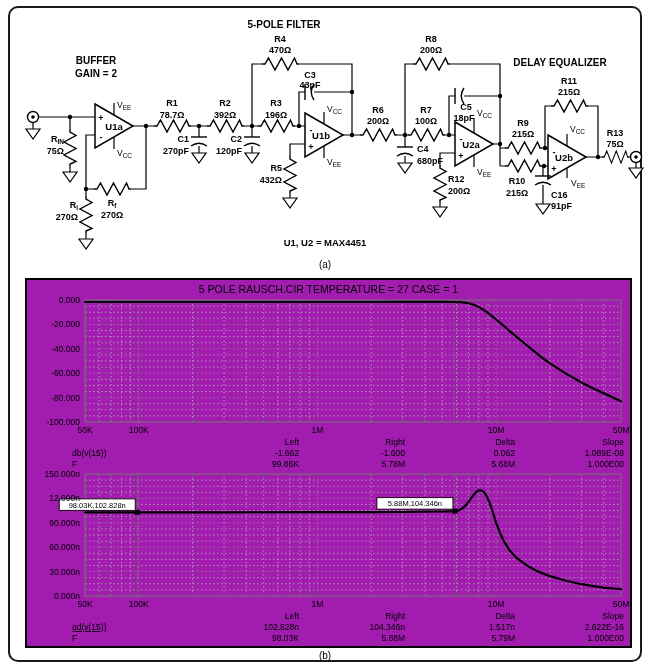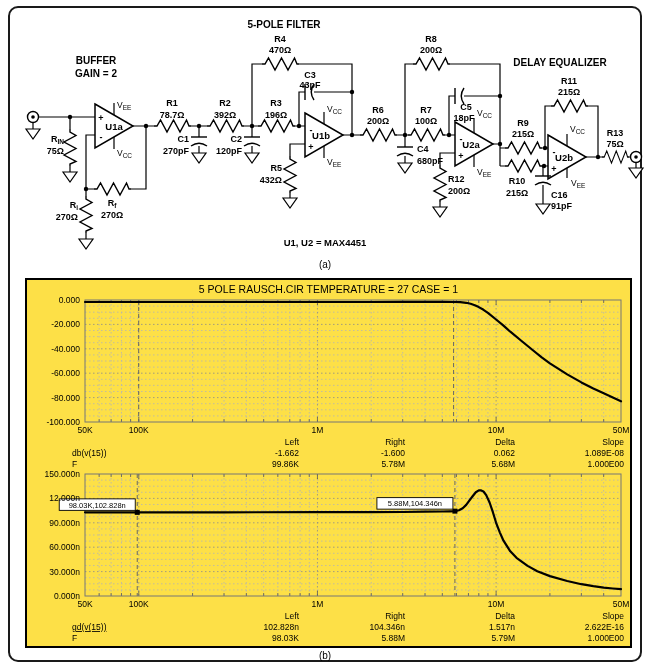--- a/index.html
+++ b/index.html
@@ -8,21 +8,21 @@
   #schem{position:absolute;left:0;top:6px;}
   svg text{fill:#000;}
   .s-lbl{font:bold 9px "Liberation Sans",sans-serif;}
   .s-big{font:bold 10px "Liberation Sans",sans-serif;}
   .s-pwr{font:8.5px "Liberation Sans",sans-serif;}
   .s-sub{font-size:6.5px;}
   .s-op{font:bold 9.5px "Liberation Sans",sans-serif;}
   .s-pm{font:bold 9px "Liberation Sans",sans-serif;}
   .s-note{font:bold 9.5px "Liberation Sans",sans-serif;}
   .s-cap{font:10px "Liberation Sans",sans-serif;}
-  #plotbox{position:absolute;left:25px;top:278px;width:607px;height:370px;border:2px solid #000;box-sizing:border-box;overflow:hidden;background:#fde047;}
+  #plotbox{position:absolute;left:25px;top:278px;width:607px;height:370px;border:2px solid #000;box-sizing:border-box;overflow:hidden;background:#a21caf;}
   #plot-title{text-align:center;font:10.5px "Liberation Sans",sans-serif;padding-top:3px;height:13px;}
   .plot-svg{display:block;}
   #caption-b{position:absolute;left:0;top:650px;width:650px;text-align:center;font:10px "Liberation Sans",sans-serif;}
   .wire{stroke:#000;stroke-width:1.2;fill:none;}
 </style>
 </head>
 <body>
 
 <div id="frame"></div>
 

